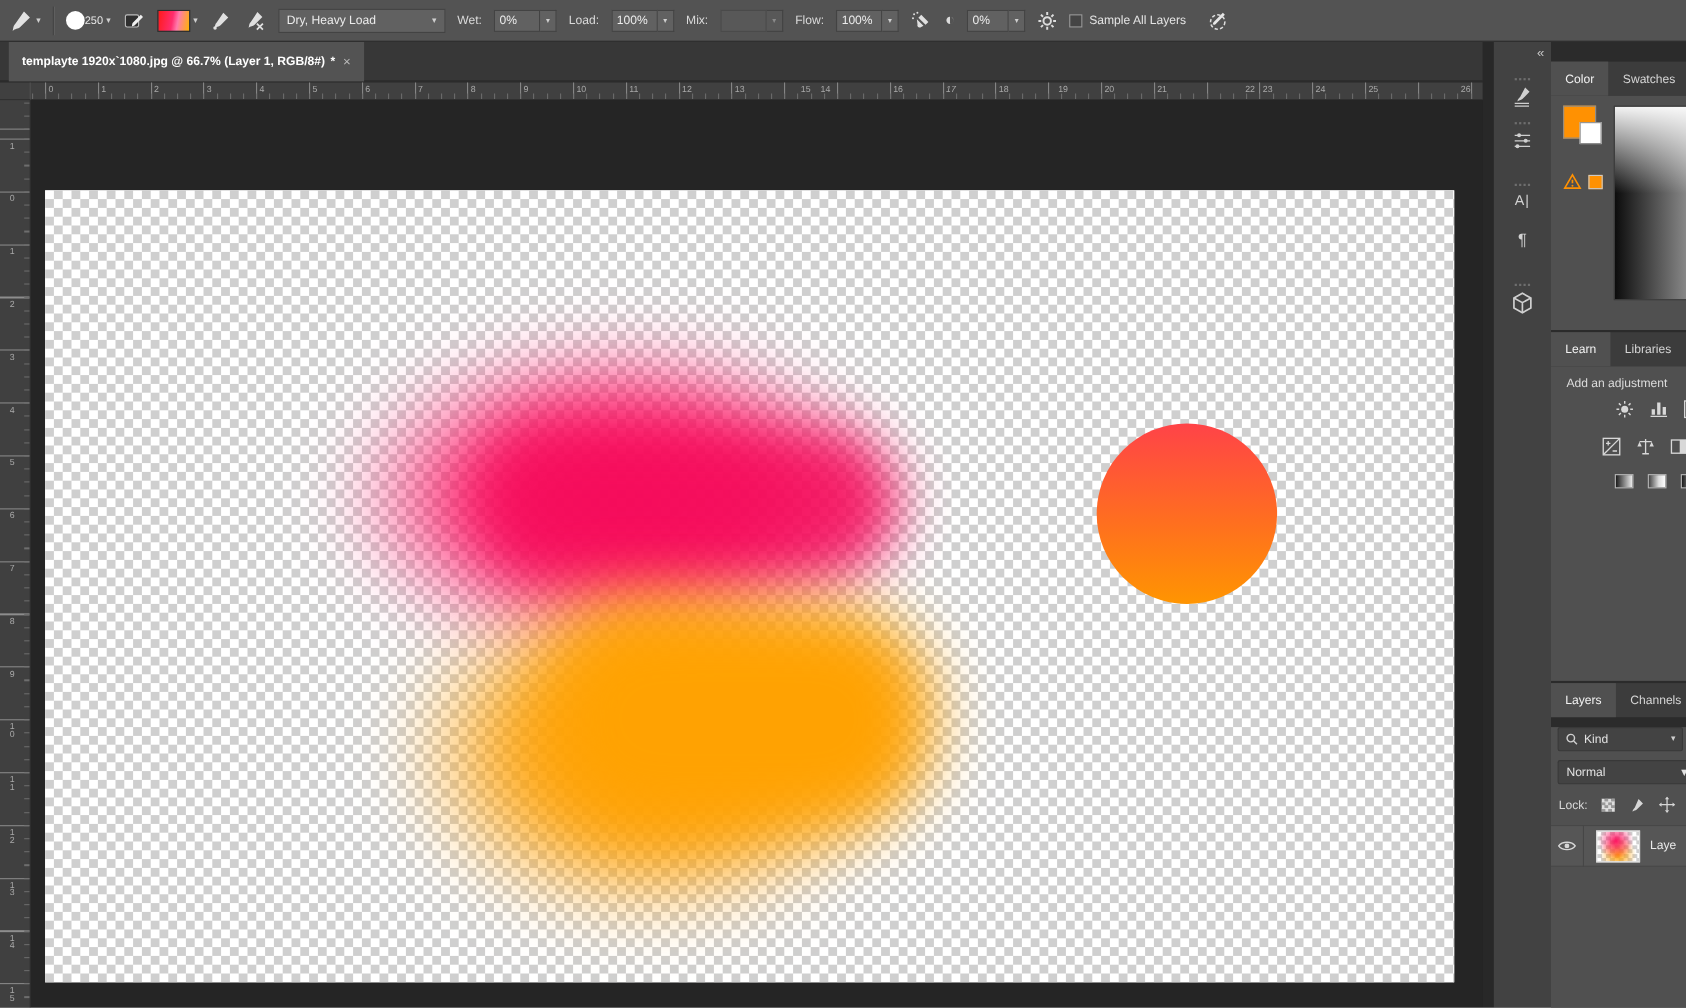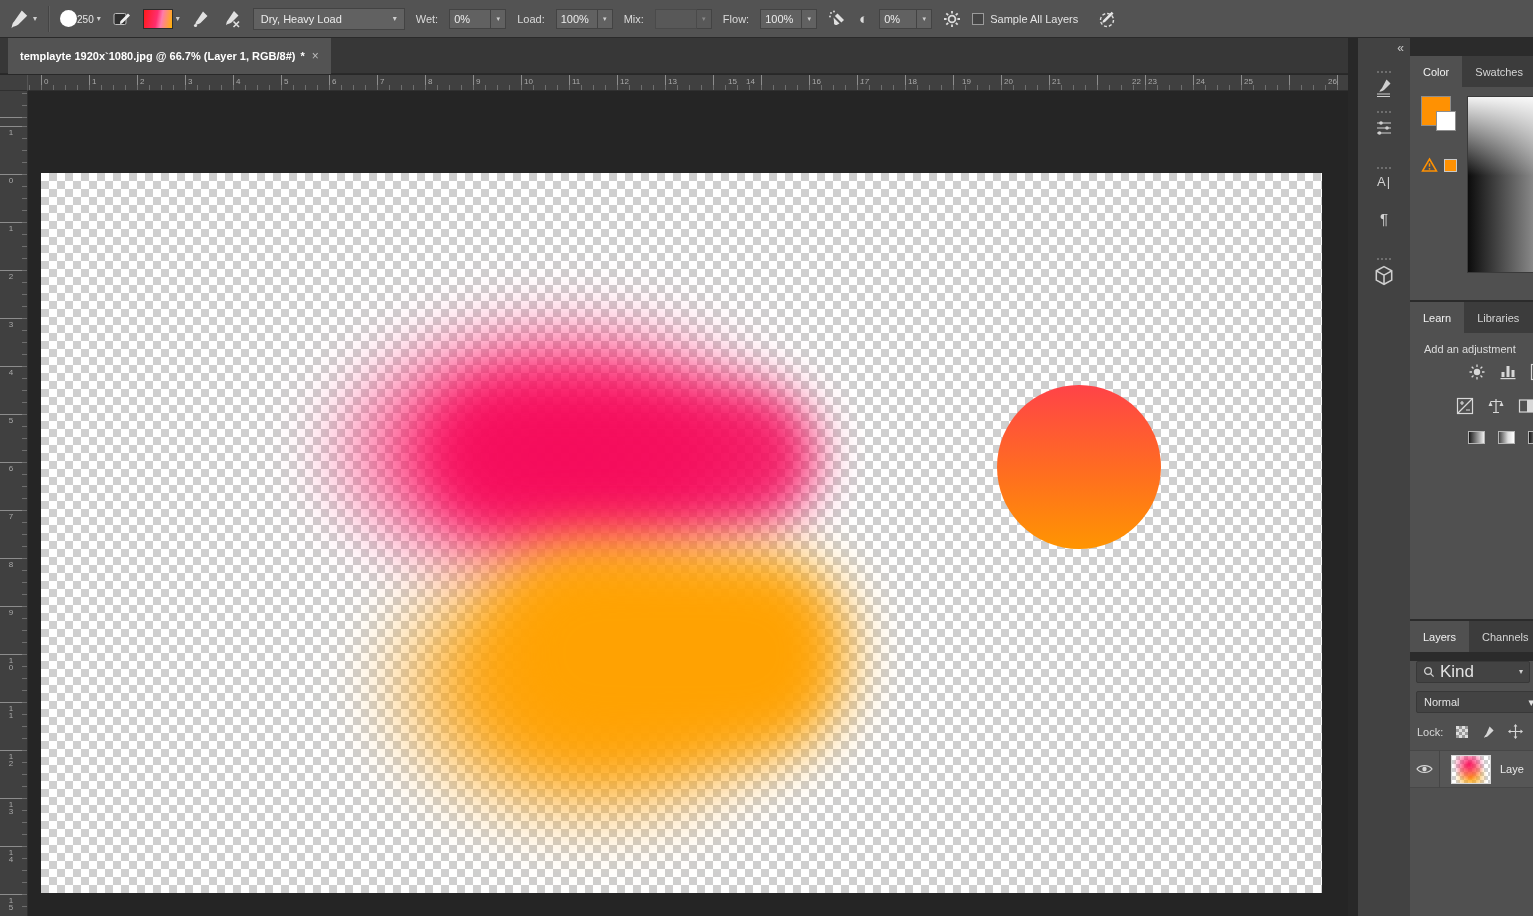--- a/index.html
+++ b/index.html
@@ -115,21 +115,21 @@
   .adj-row2{left:46px;top:64px}
   .adj-row3{left:58px;top:98px}
   .adj-btn{background:none;border:none;padding:0;cursor:pointer;display:flex;align-items:center;justify-content:center}
   .grad-icon{width:17px;height:13px;border:1px solid #b5b5b5;background:linear-gradient(to right,#1b1b1b,#efefef)}
   .grad-icon2{width:17px;height:13px;border:1px solid #b5b5b5;background:linear-gradient(to right,#444,#ddd 60%,#fff)}
 
   
   .lp-filter-row{margin:9px 6px 0;display:flex}
   .lp-filter{flex:0 0 auto;width:114px;height:22px;background:#434343;border:1px solid #383838;border-radius:2px;
     display:flex;align-items:center;gap:5px;padding:0 6px;cursor:pointer}
-  .lp-filter-label{font-size:17px;color:#e2e2e2;flex:1}
+  .lp-filter-label{font-size:11px;color:#e2e2e2;flex:1}
   .lp-blend-row{margin:8px 6px 0}
   .lp-blend{width:126px;height:22px;background:#434343;border:1px solid #383838;border-radius:2px;
     display:flex;align-items:center;justify-content:space-between;padding:0 7px;cursor:pointer}
   .lp-blend span{font-size:11px;color:#e2e2e2}
   .lp-lock-row{display:flex;align-items:center;gap:13px;margin:11px 7px 0;font-size:11px;color:#d8d8d8}
   .lock-checker{width:12px;height:12px;cursor:pointer;
     background-image:conic-gradient(#9a9a9a 25%,#dedede 0 50%,#9a9a9a 0 75%,#dedede 0);background-size:6px 6px}
   .lock-btn{background:none;border:none;padding:0;cursor:pointer;display:flex;align-items:center}
   .layer-row{margin-top:11px;height:38px;background:#565656;display:flex;align-items:center;
     border-top:1px solid #474747;border-bottom:1px solid #474747;cursor:pointer}

